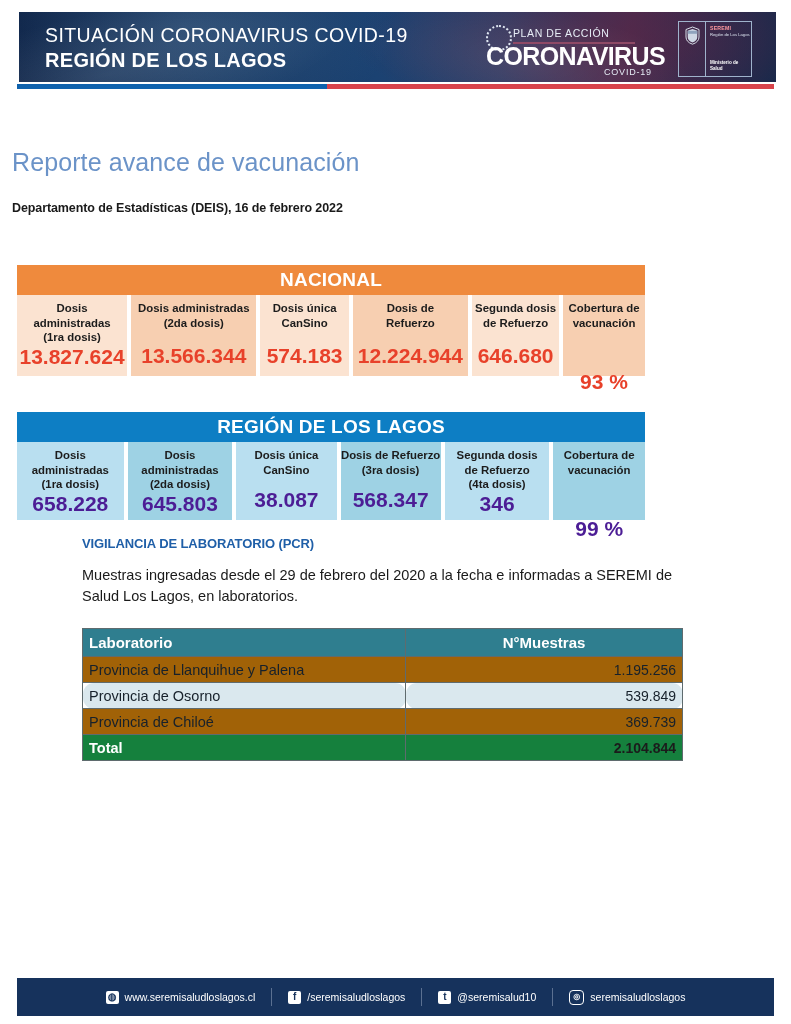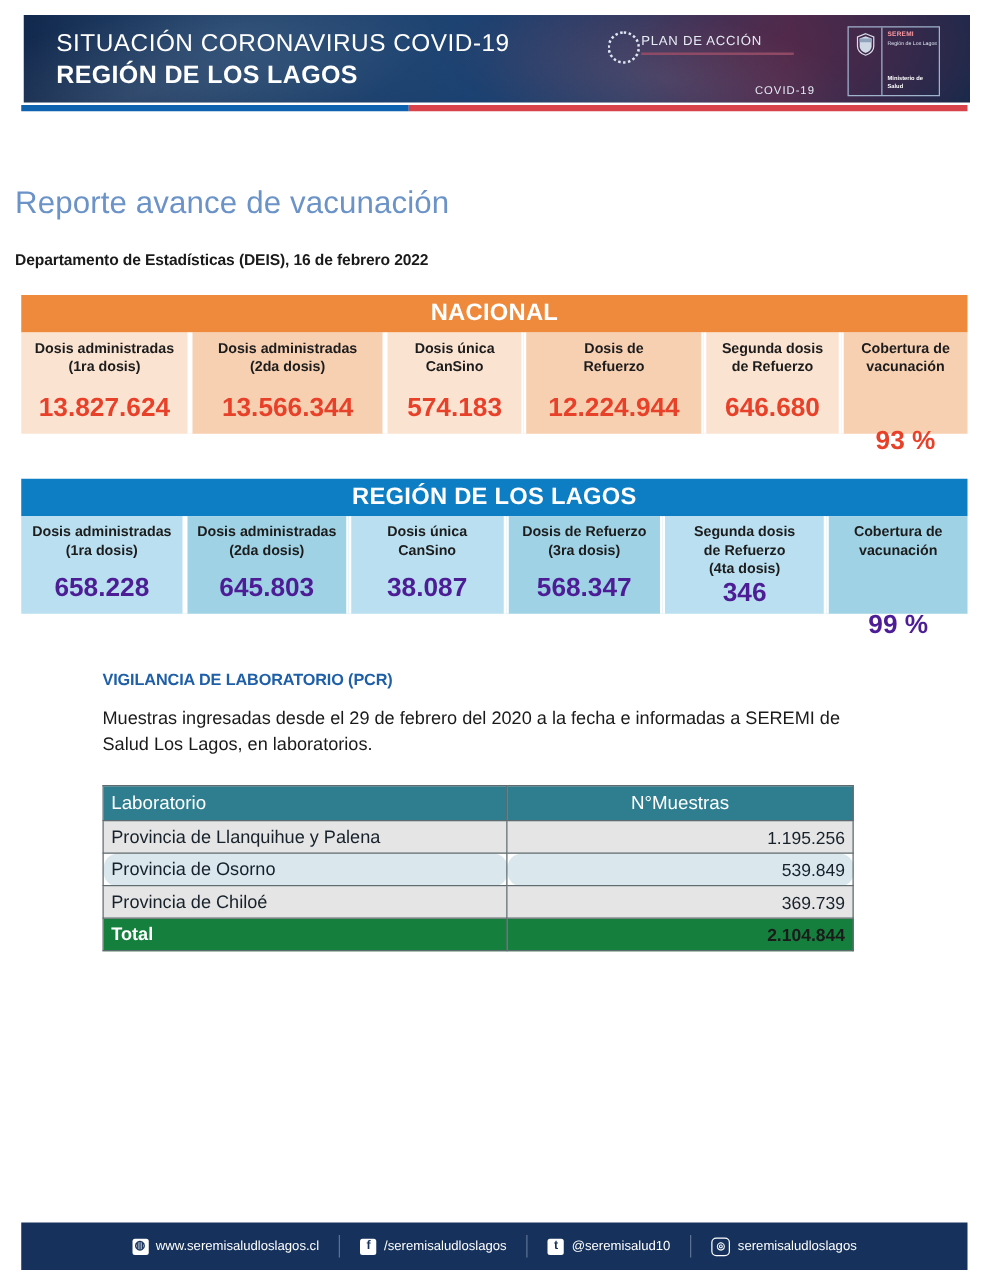--- a/index.html
+++ b/index.html
@@ -187,21 +187,22 @@
     top: 201px;
     font-size: 12.5px;
     font-weight: bold;
     color: #1a1a1a;
     letter-spacing: -0.1px;
   }
 
   
   .stat-table {
     position: absolute;
-    width: 757px;
+    width: 628px;
+    margin-top: 29px;
   }
   .stat-table .st-head {
     height: 30px;
     line-height: 30px;
     text-align: center;
     font-size: 19px;
     font-weight: bold;
     color: #ffffff;
     letter-spacing: 0.2px;
   }
@@ -284,30 +285,30 @@
   .lab-table th, .lab-table td {
     border: 1px solid #5f6b6e;
     padding: 2px 6px;
     font-size: 14px;
     color: #17212b;
     height: 21px;
   }
   .lab-table thead th {
     background: #2f7e8f;
     color: #ffffff;
-    font-weight: normal;
+    font-weight: bold;
     font-size: 15px;
     height: 23px;
   }
   .lab-table thead th.lh-left { text-align: left; }
   .lab-table thead th.lh-center { text-align: center; }
   .lab-table td.lc-name { text-align: left; font-size: 14.5px; }
   .lab-table td.lc-val  { text-align: right; }
   .lab-table tr.row-alt td { background: #dae8ee; border-radius: 11px; }
-  .lab-table tr.row-plain td { background: #e5e5e5; }
+  .lab-table tr.row-plain td { background: #a16207; }
   .lab-table tr.row-total td {
     background: #15803d;
     font-weight: bold;
   }
   .lab-table tr.row-total td.lc-name { color: #ffffff; }
   .lab-table tr.row-total td.lc-val { color: #1b1b1b; }
 
   
   .footer {
     position: absolute;
@@ -365,20 +366,21 @@
 
   <div class="banner-titles">
     <div class="banner-line1">SITUACIÓN CORONAVIRUS COVID-19</div>
     <div class="banner-line2">REGIÓN DE LOS LAGOS</div>
   </div>
 
   <div class="logo-cov">
     <div class="virus"></div>
     <div class="plan">PLAN DE ACCIÓN</div>
     <div class="underline"></div>
+    <div class="cname">CORONAVIRUS</div>
     <div class="csub">COVID-19</div>
   </div>
 
   <div class="logo-min">
     <div class="shield">
       <svg width="17" height="19" viewBox="0 0 17 19" aria-hidden="true">
         <path d="M8.5 1 L15 3.5 L15 11 Q15 16 8.5 18.2 Q2 16 2 11 L2 3.5 Z" fill="none" stroke="#d8dfe9" stroke-width="1"></path>
         <path d="M8.5 3 L13.3 4.8 L13.3 11 Q13.3 14.6 8.5 16.4 Q3.7 14.6 3.7 11 L3.7 4.8 Z" fill="#cfd8e5"></path>
         <rect x="3.7" y="4.8" width="9.6" height="3" fill="#8fa3bd"></rect>
       </svg>

